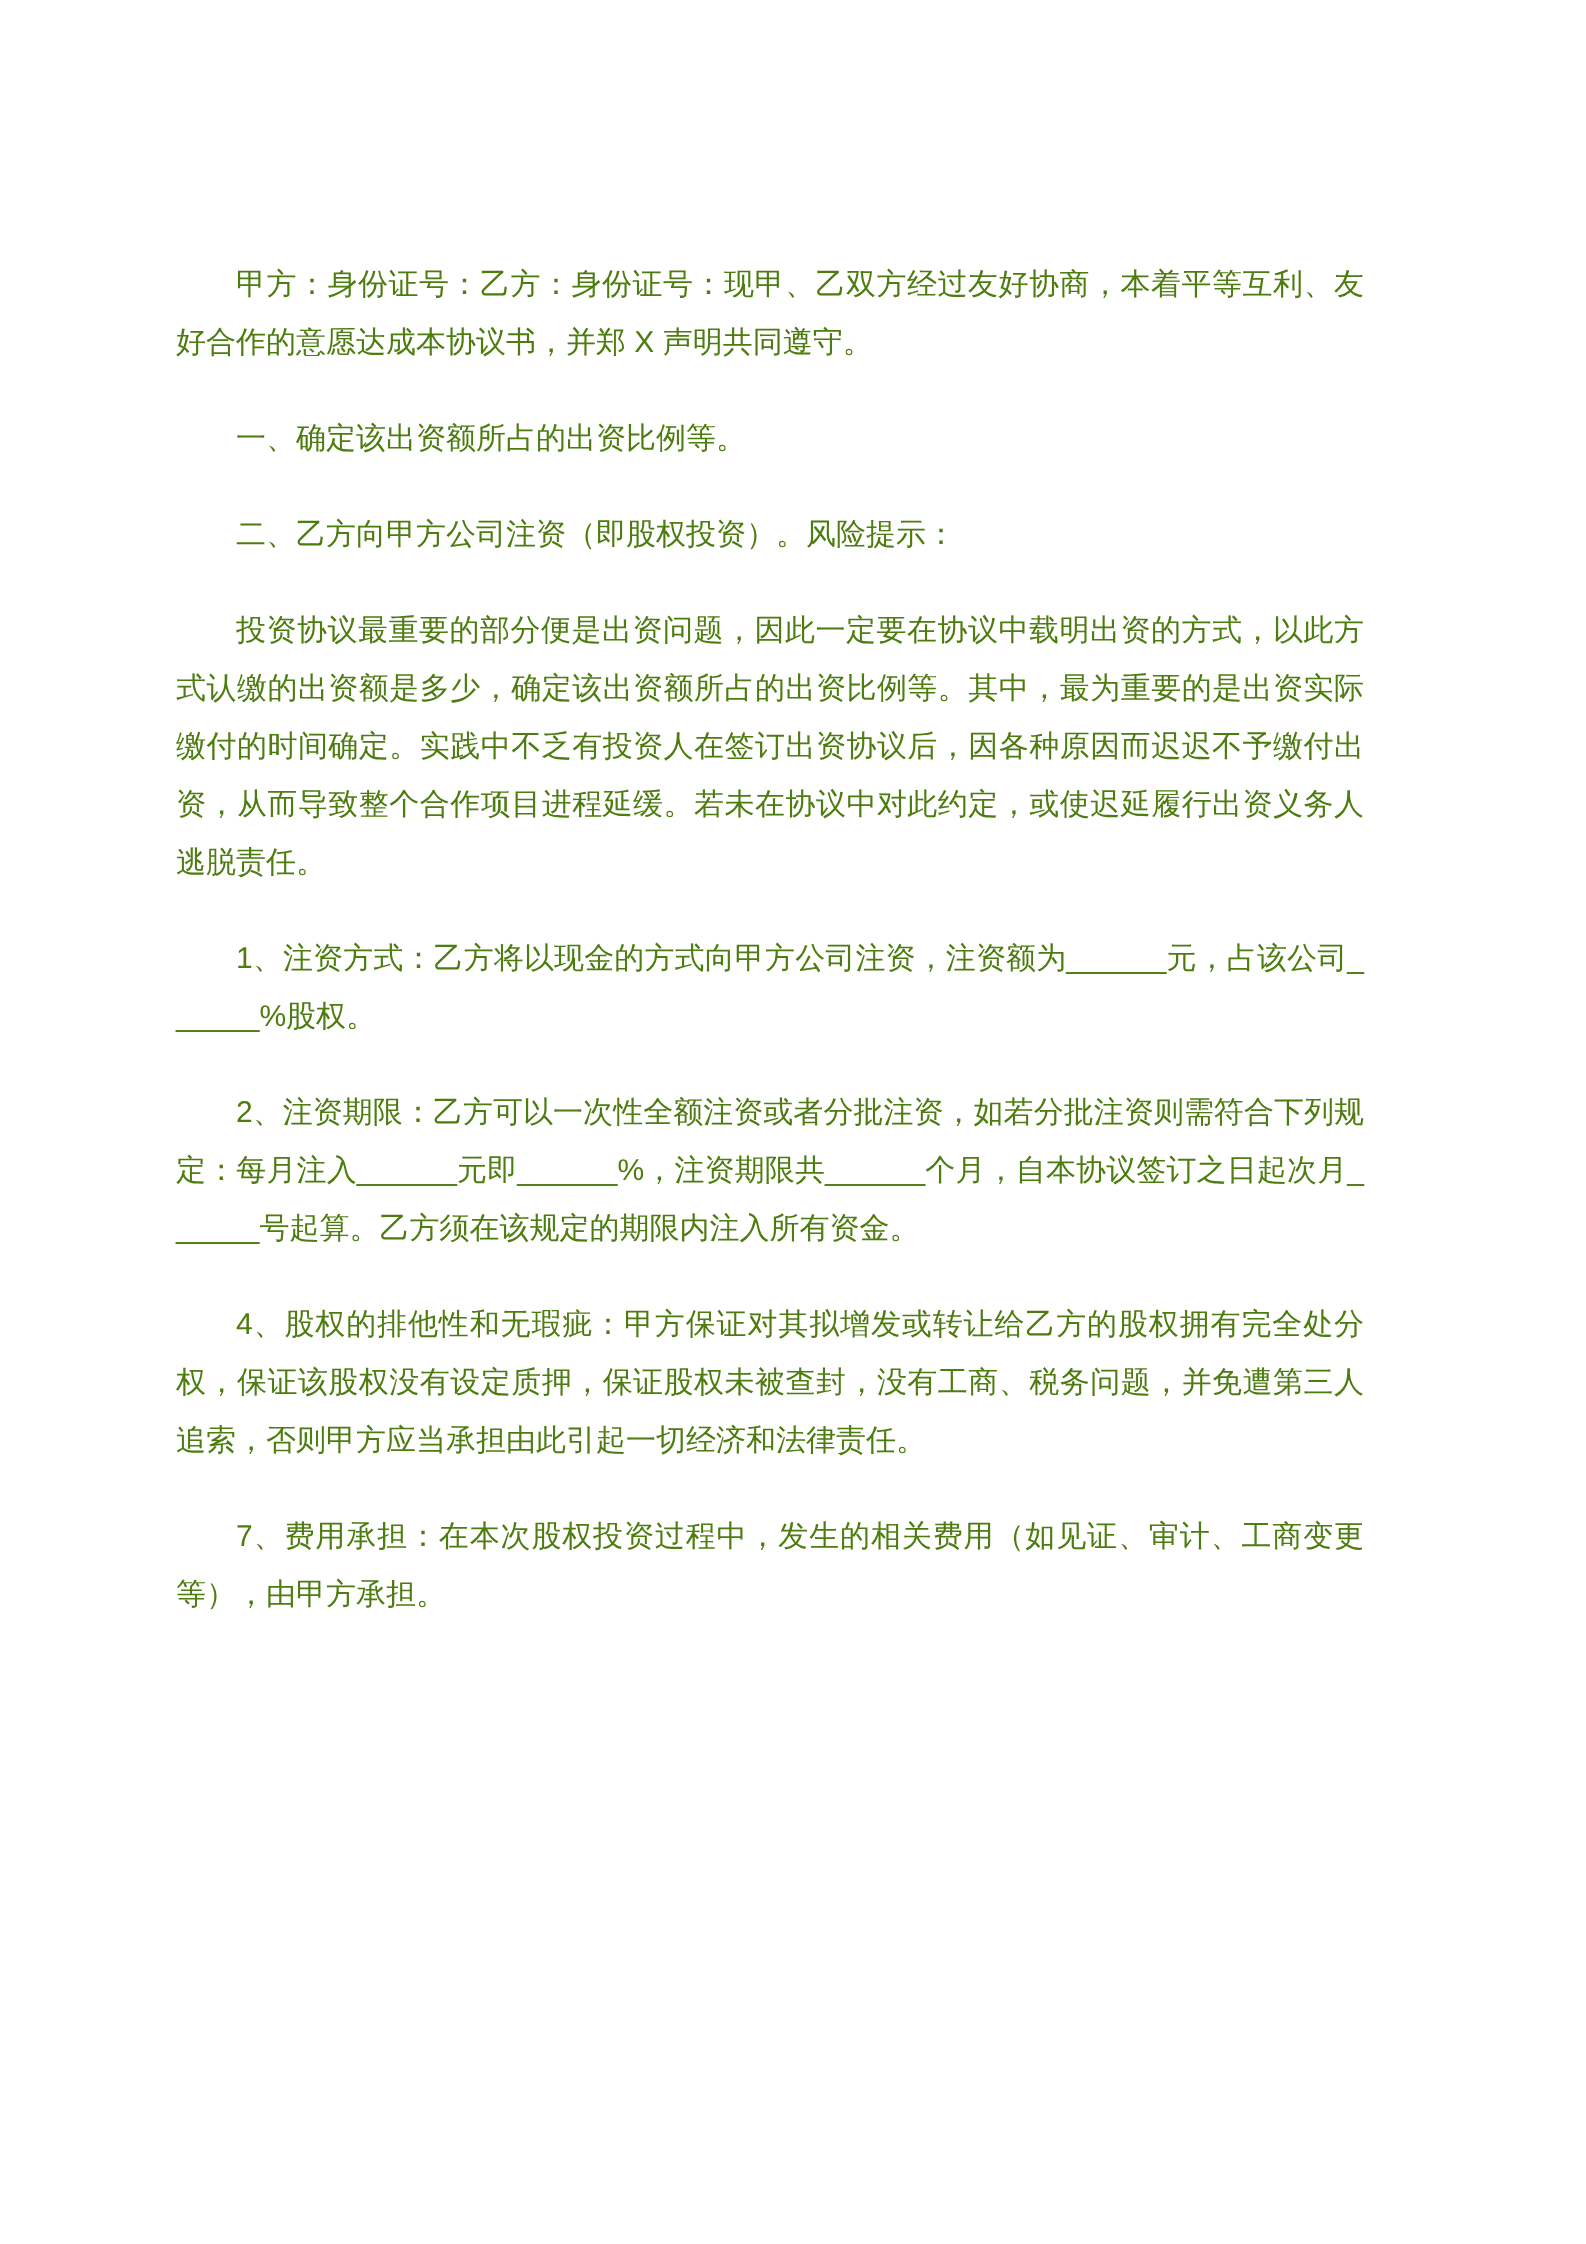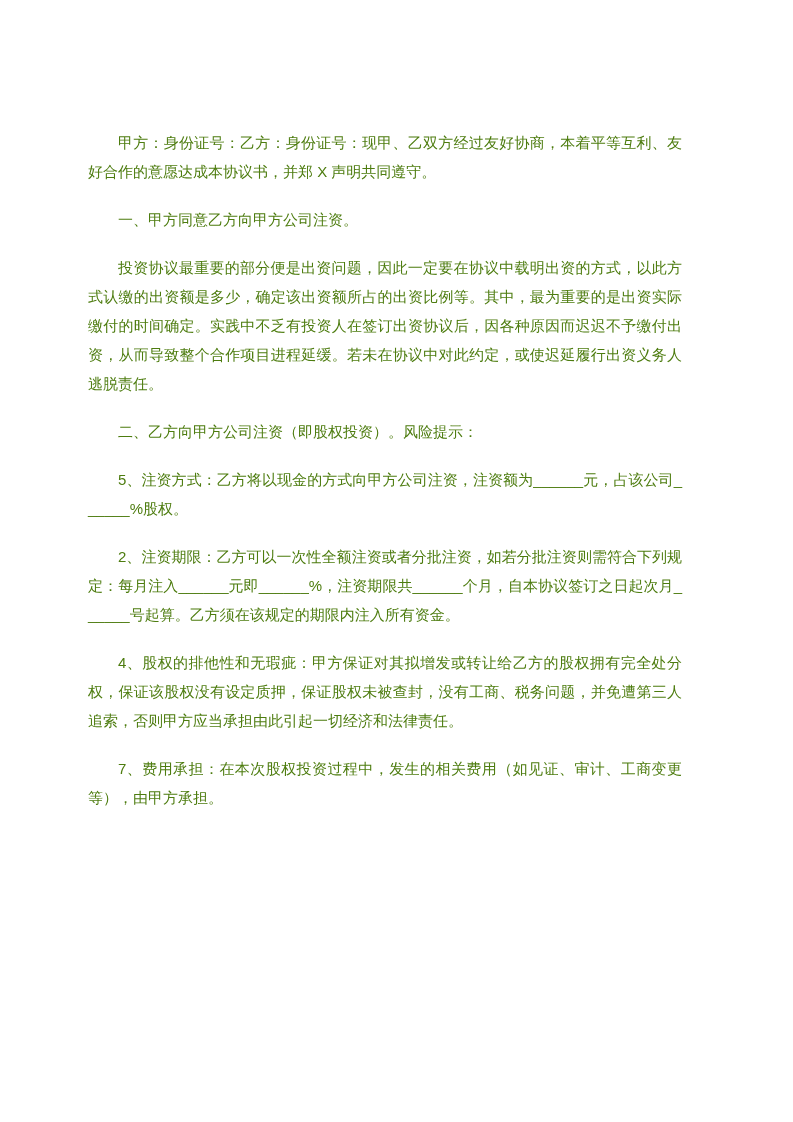--- a/index.html
+++ b/index.html
@@ -25,20 +25,20 @@
     text-align: justify;
     text-indent: 2em;
     word-break: break-all;
   }
 </style>
 </head>
 <body>
 
 <div class="page">
   <p class="doc-paragraph">甲方：身份证号：乙方：身份证号：现甲、乙双方经过友好协商，本着平等互利、友好合作的意愿达成本协议书，并郑 X 声明共同遵守。</p>
-  <p class="doc-paragraph">一、甲方同意乙方向甲方公司注资。</p>
+  <p class="doc-paragraph">一、确定该出资额所占的出资比例等。</p>
+  <p class="doc-paragraph">二、乙方向甲方公司注资（即股权投资）。风险提示：</p>
   <p class="doc-paragraph">投资协议最重要的部分便是出资问题，因此一定要在协议中载明出资的方式，以此方式认缴的出资额是多少，确定该出资额所占的出资比例等。其中，最为重要的是出资实际缴付的时间确定。实践中不乏有投资人在签订出资协议后，因各种原因而迟迟不予缴付出资，从而导致整个合作项目进程延缓。若未在协议中对此约定，或使迟延履行出资义务人逃脱责任。</p>
-  <p class="doc-paragraph">二、乙方向甲方公司注资（即股权投资）。风险提示：</p>
-  <p class="doc-paragraph">5、注资方式：乙方将以现金的方式向甲方公司注资，注资额为______元，占该公司______%股权。</p>
+  <p class="doc-paragraph">1、注资方式：乙方将以现金的方式向甲方公司注资，注资额为______元，占该公司______%股权。</p>
   <p class="doc-paragraph">2、注资期限：乙方可以一次性全额注资或者分批注资，如若分批注资则需符合下列规定：每月注入______元即______%，注资期限共______个月，自本协议签订之日起次月______号起算。乙方须在该规定的期限内注入所有资金。</p>
   <p class="doc-paragraph">4、股权的排他性和无瑕疵：甲方保证对其拟增发或转让给乙方的股权拥有完全处分权，保证该股权没有设定质押，保证股权未被查封，没有工商、税务问题，并免遭第三人追索，否则甲方应当承担由此引起一切经济和法律责任。</p>
   <p class="doc-paragraph">7、费用承担：在本次股权投资过程中，发生的相关费用（如见证、审计、工商变更等），由甲方承担。</p>
 </div>
 
 </body></html>

